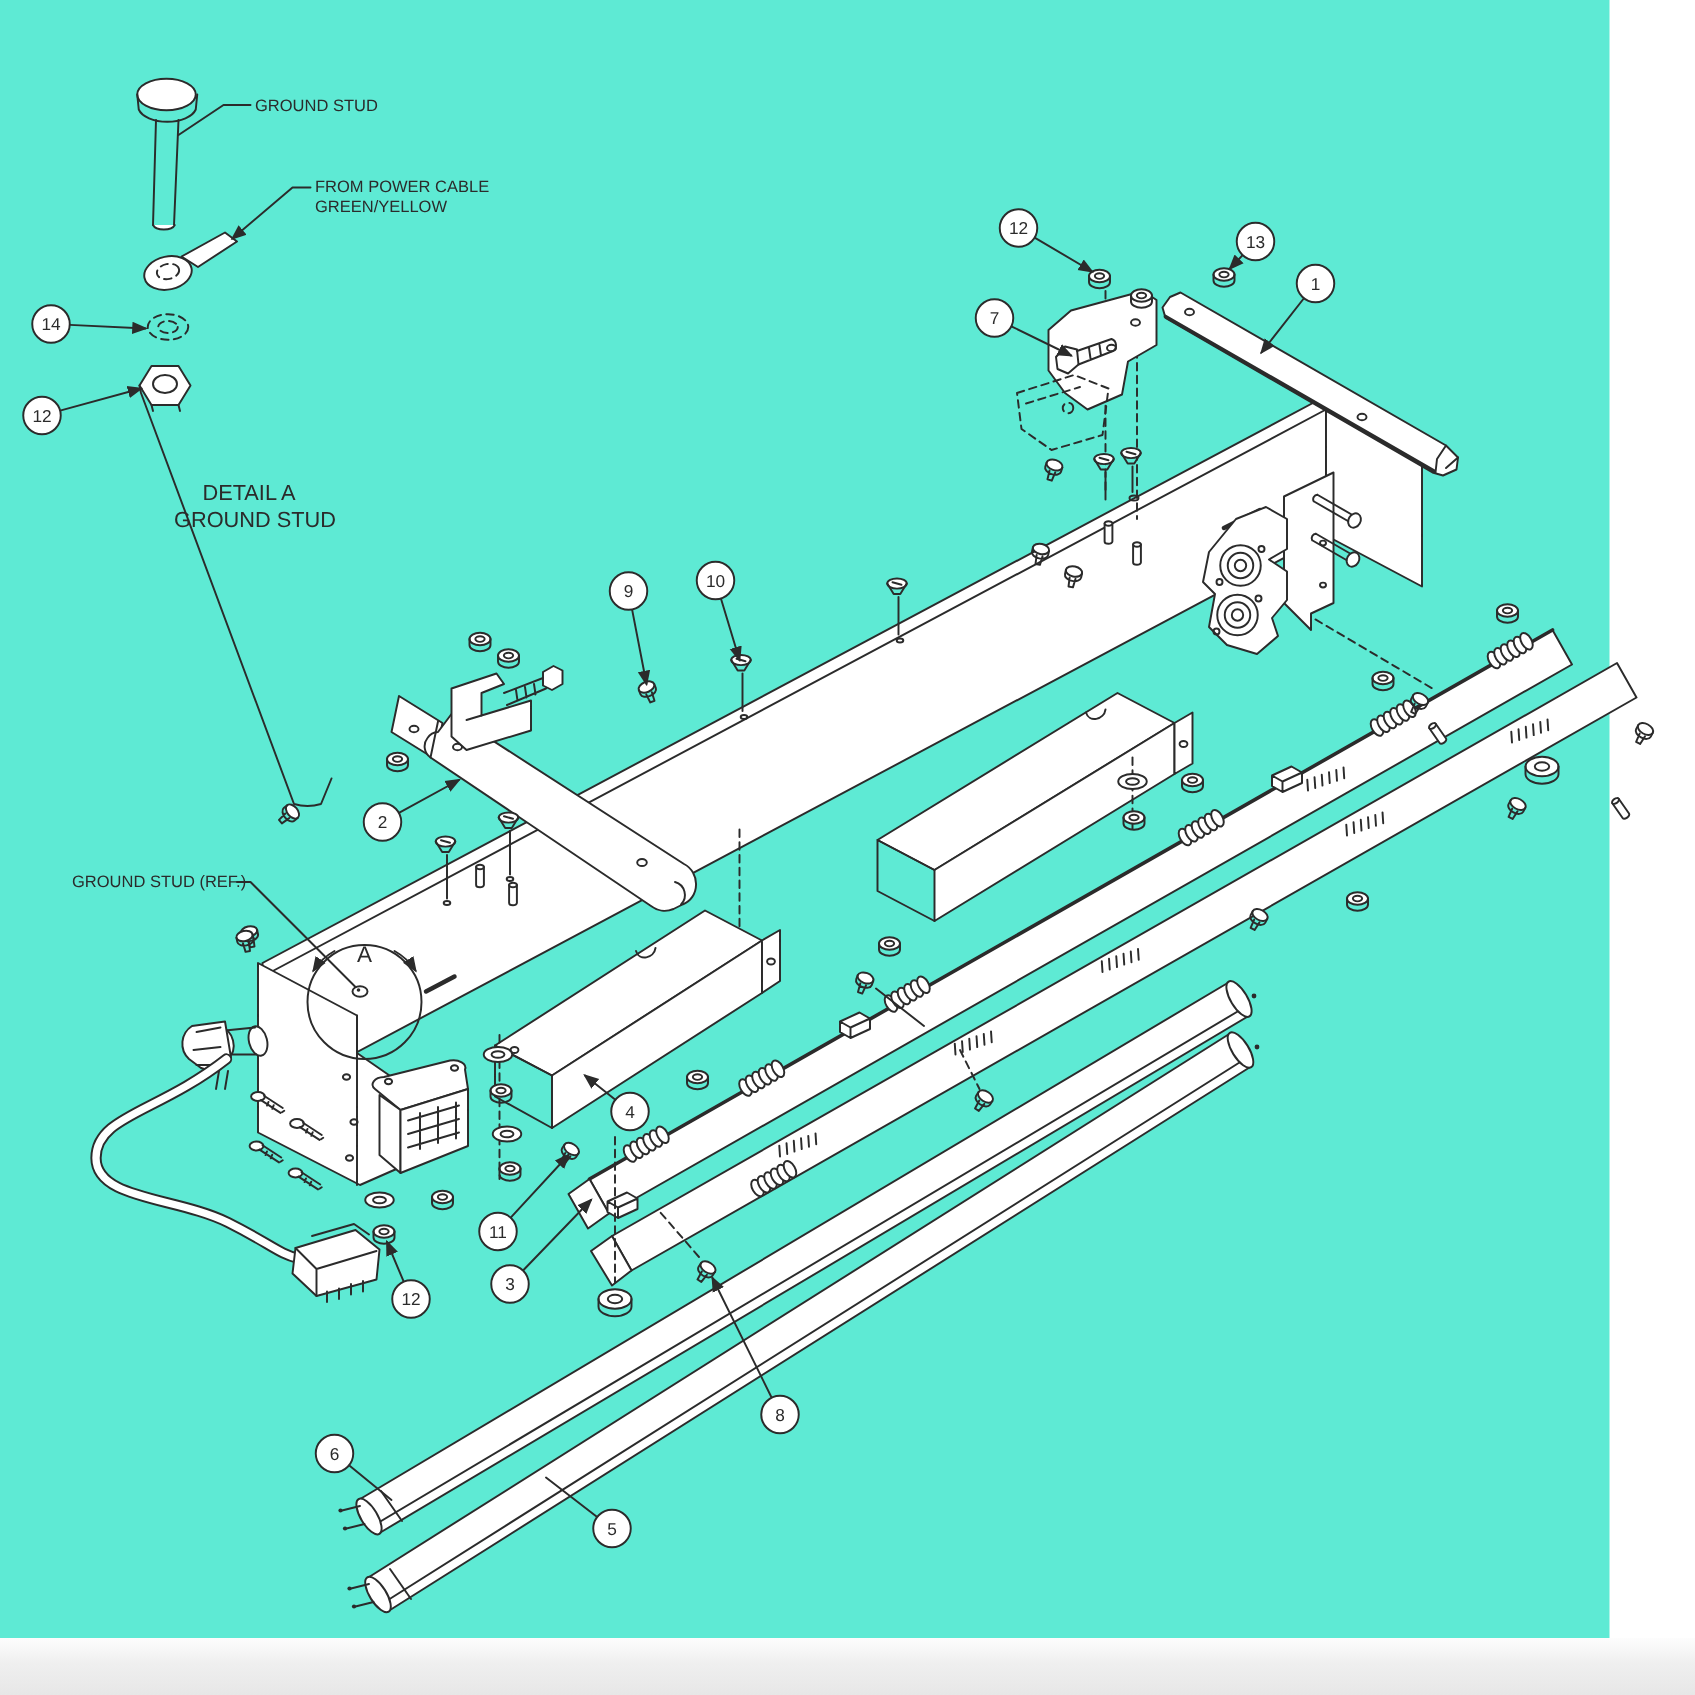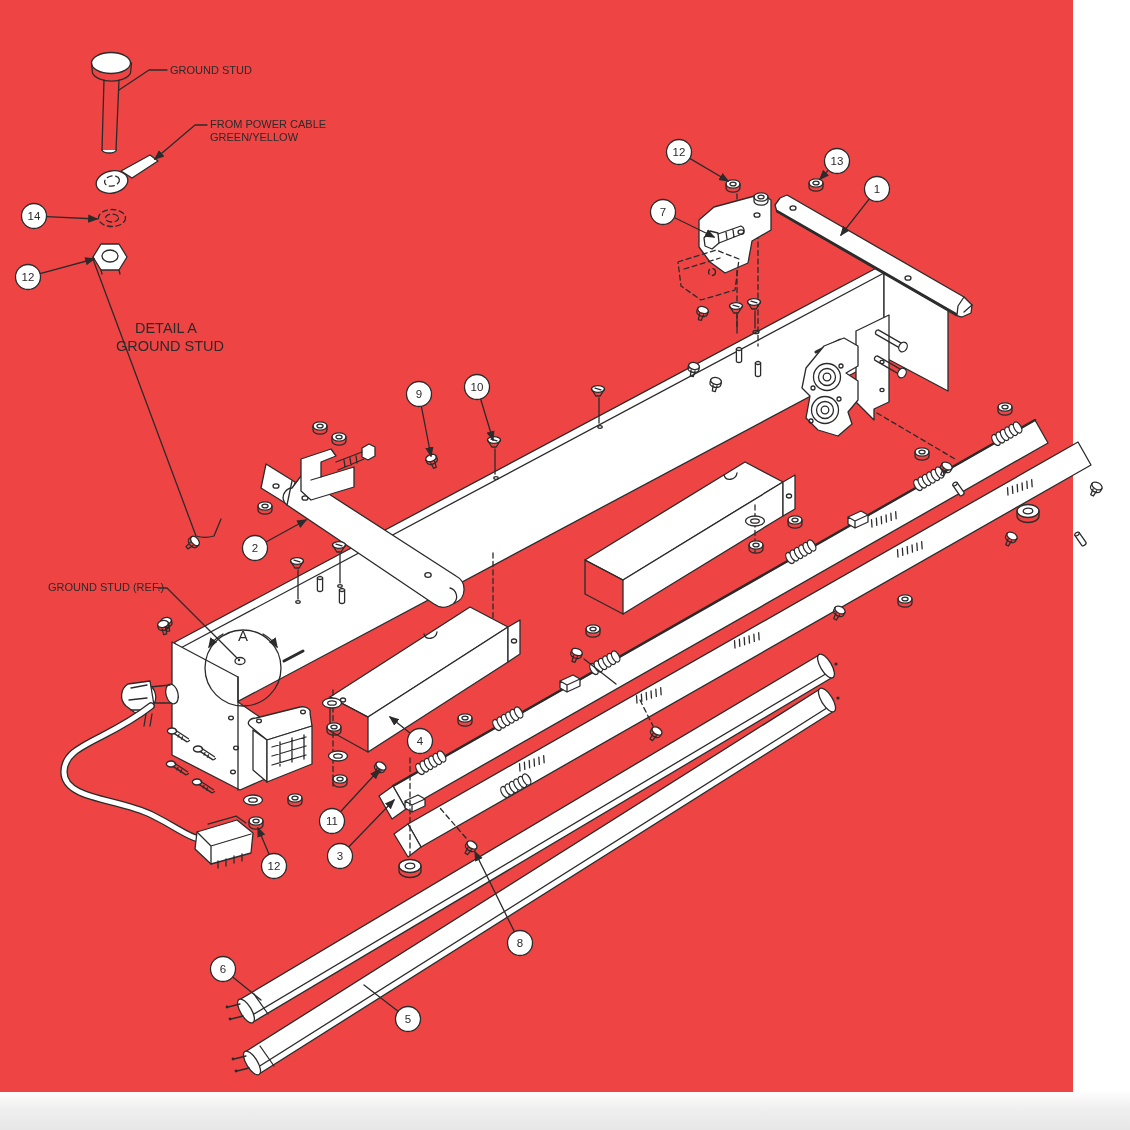--- a/index.html
+++ b/index.html
@@ -1,16 +1,16 @@
 <!DOCTYPE html>
 <html><head>
 <meta charset="utf-8">
 <style>
   html,body{margin:0;padding:0;background:#ffffff;width:1130px;height:1130px;overflow:hidden;}
-  #stage{position:relative;width:1073px;height:1130px;background:#ef4444;font-family:"Liberation Sans",sans-serif;}
+  #stage{position:relative;width:1073px;height:1130px;background:#5eead4;font-family:"Liberation Sans",sans-serif;}
   #footer-shade{position:absolute;left:0;bottom:0;width:1130px;height:38px;
     background:linear-gradient(180deg,#fdfdfd 0%,#efefef 45%,#e7e7e7 100%);}
   svg{position:absolute;left:0;top:0;}
   svg *{vector-effect:none;}
   .ln{stroke:#2b2b2b;stroke-width:1.3;fill:none;stroke-linecap:round;stroke-linejoin:round;}
   .wf{fill:#ffffff;}
   .dk{fill:#2b2b2b;stroke:none;}
   .dash{stroke-dasharray:5 3.5;}
   .w2{stroke-width:2.4;}
   .w3{stroke-width:3;}

